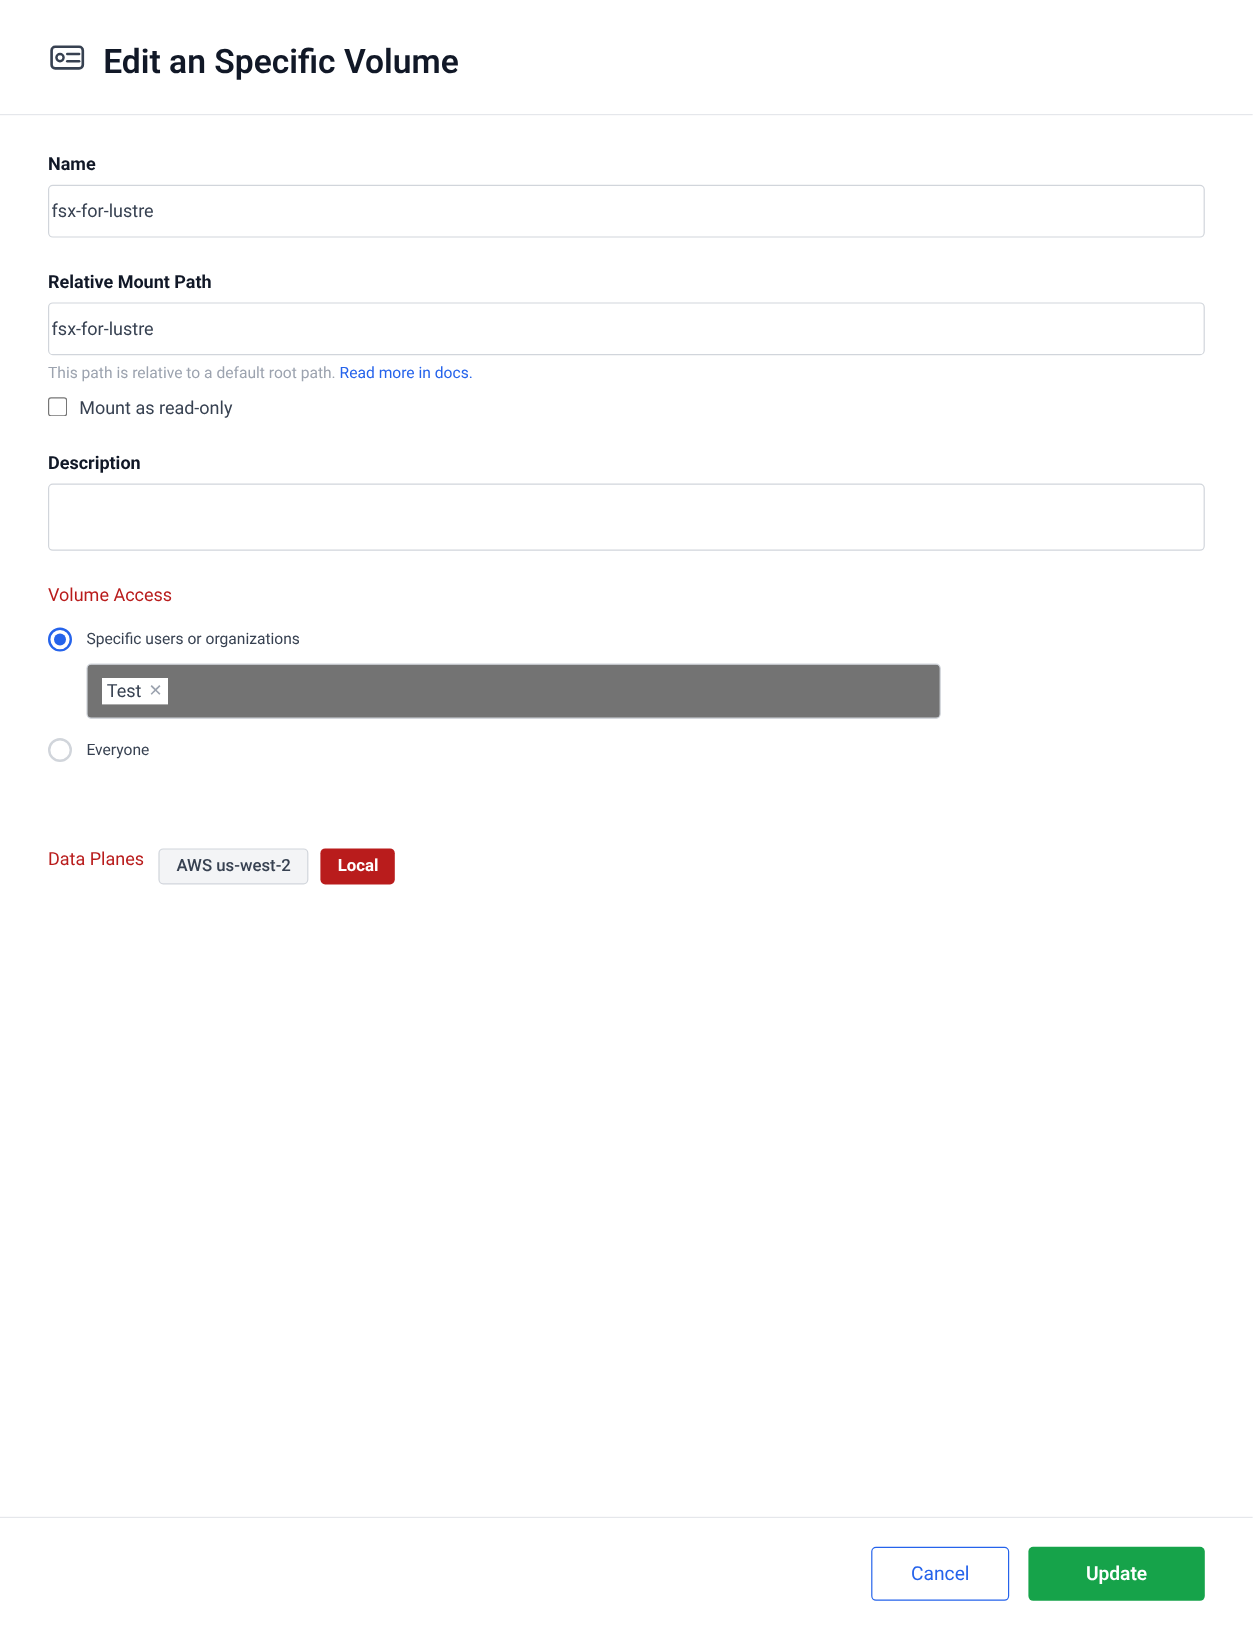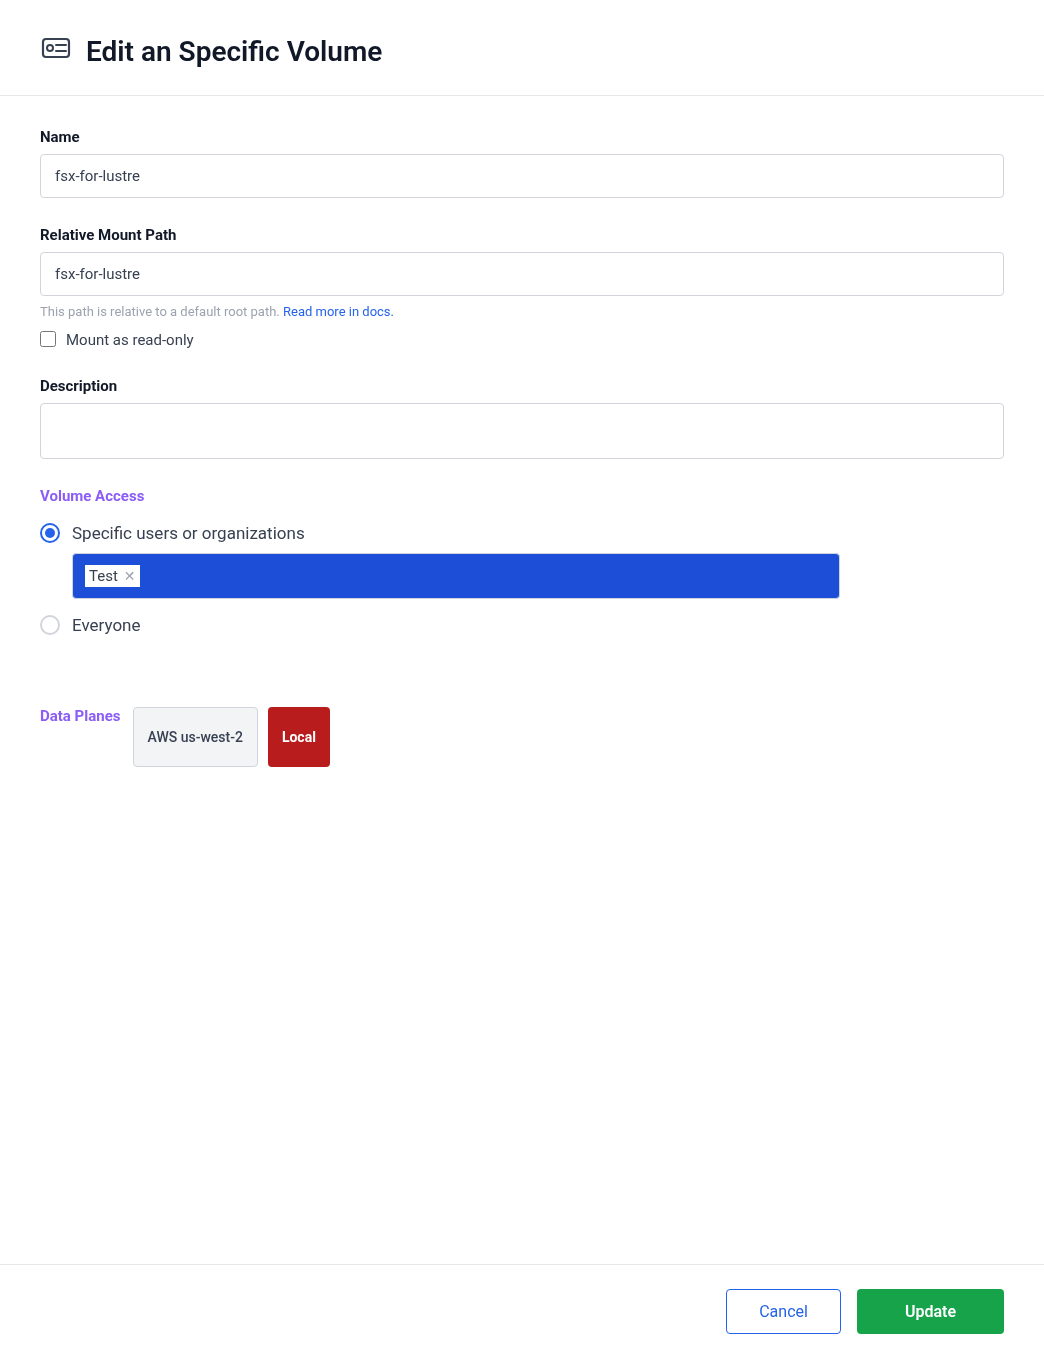--- a/index.html
+++ b/index.html
@@ -62,21 +62,21 @@
     .field-label {
       font-size: 15px;
       font-weight: 700;
       color: #111827;
     }
 
     .field-input {
       width: 100%;
       border: 1px solid #d1d5db;
       border-radius: 4px;
-      padding: 12px 14px;
+      padding: 12px 2px;
       font-size: 15px;
       color: #374151;
       outline: none;
       background: #fff;
     }
 
     .field-hint {
       font-size: 13px;
       color: #9ca3af;
     }
@@ -115,22 +115,22 @@
       font-size: 15px;
       color: #374151;
       outline: none;
       background: #fff;
       height: 56px;
       resize: none;
     }
 
     .section-label {
       font-size: 15px;
-      font-weight: 700;
-      color: #8b5cf6;
+      font-weight: 400;
+      color: #b91c1c;
       margin-bottom: 10px;
     }
 
     .radio-group {
       display: flex;
       flex-direction: column;
       gap: 16px;
     }
 
     .radio-row {
@@ -140,35 +140,35 @@
     }
 
     .radio-input {
       width: 20px;
       height: 20px;
       accent-color: #2563eb;
       cursor: pointer;
     }
 
     .radio-label {
-      font-size: 17px;
+      font-size: 13px;
       color: #374151;
     }
 
     .tags-input-container {
       border: 1px solid #d1d5db;
       border-radius: 4px;
       padding: 8px 12px;
       display: flex;
       align-items: center;
       flex-wrap: wrap;
       gap: 6px;
       min-height: 46px;
-      width: 768px;
-      background: #1d4ed8;
+      width: 712px;
+      background: #737373;
     }
 
     .tag-item {
       display: flex;
       align-items: center;
       gap: 6px;
       background: #fff;
       border: none;
       padding: 2px 4px;
       font-size: 15px;
@@ -193,21 +193,21 @@
 
     .data-planes-tags {
       display: flex;
       gap: 10px;
       flex-wrap: wrap;
     }
 
     .plane-tag {
       display: inline-flex;
       align-items: center;
-      padding: 21px 14px;
+      padding: 6px 14px;
       border-radius: 4px;
       font-size: 14px;
       font-weight: 500;
       text-align: center;
     }
 
     .plane-tag-gray {
       background: #f3f4f6;
       color: #374151;
       border: 1px solid #d1d5db;

